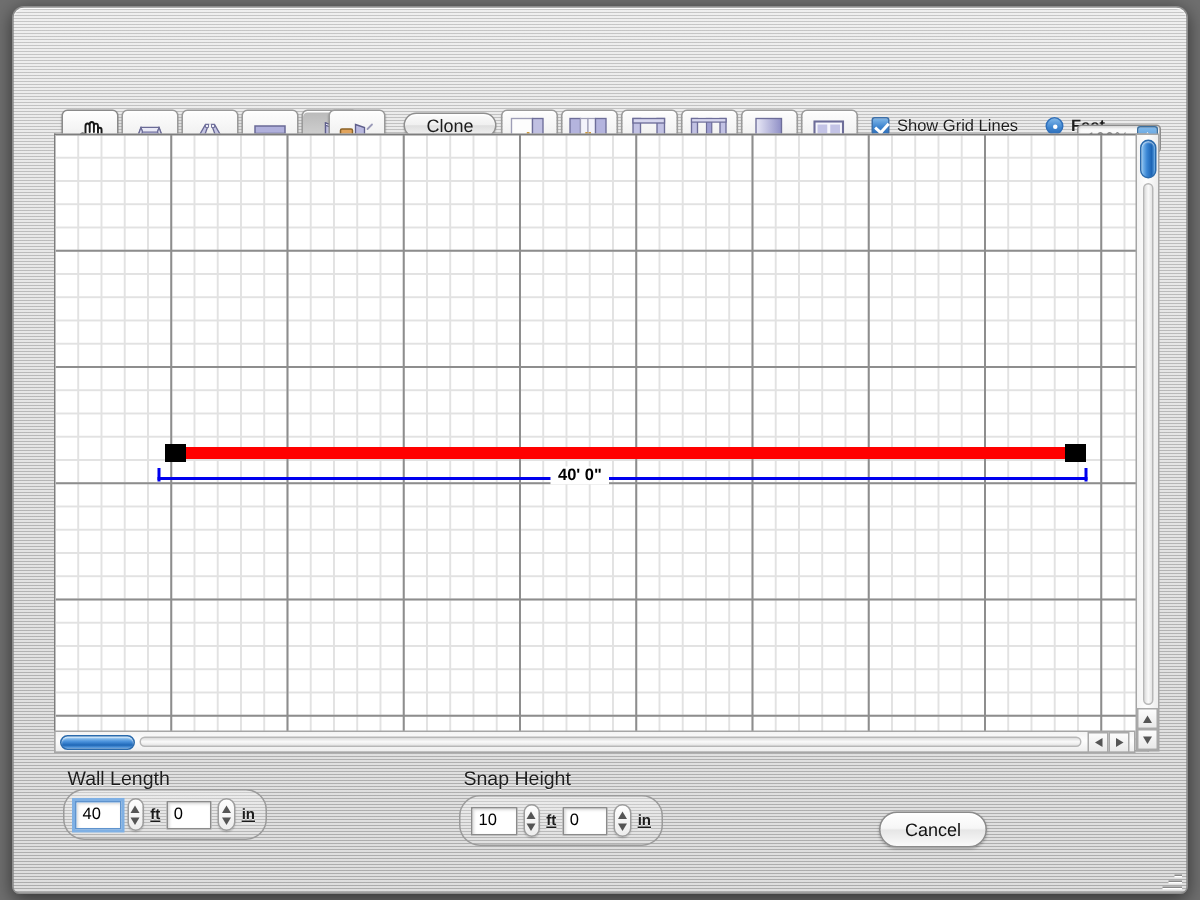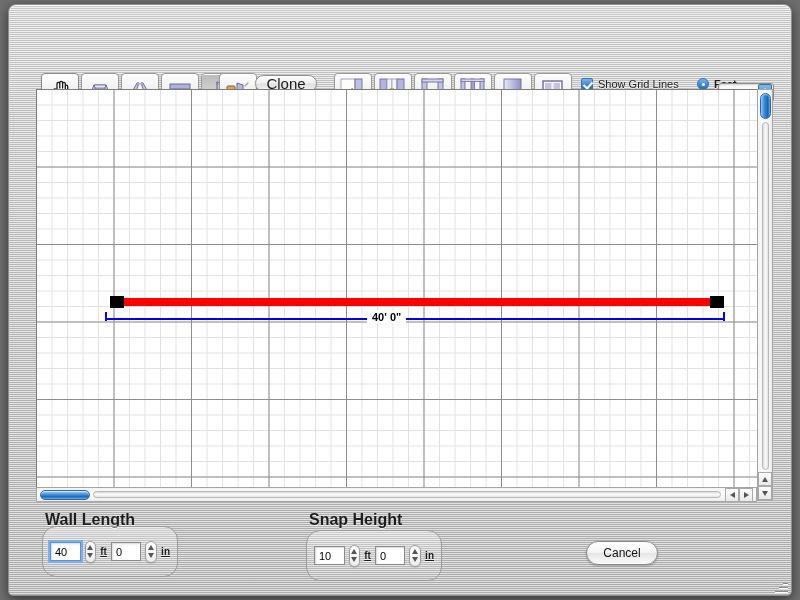--- a/index.html
+++ b/index.html
@@ -46,25 +46,25 @@
   .tbtn.sel{
     background:linear-gradient(180deg,#ffffff 0%,#f0f0f0 50%,#dcdcdc 100%);
     border-color:#8a8a8a;
   }
   .tbtn.pressed{
     background:linear-gradient(180deg,#b9b9b9 0%,#cfcfcf 50%,#c4c4c4 100%);
   }
   .tbtn svg{display:block;}
   
   .pill{
-    position:absolute;left:246px;width:62px;height:17px;
+    position:absolute;left:260px;width:62px;height:17px;
     border:1px solid #8f8f8f;border-radius:9px;
     background:linear-gradient(180deg,#fcfcfc 0%,#f0f0f0 48%,#dfdfdf 52%,#f4f4f4 100%);
     box-shadow:0 1px 1px rgba(0,0,0,.2), inset 0 1px 0 #fff;
-    font-size:15px;color:#1c1c1c;
+    font-size:12px;color:#1c1c1c;
     display:flex;align-items:center;justify-content:center;
     box-sizing:border-box;
   }
   #btn-clone{top:44px;}
   #btn-rotate{top:64px;}
   #btn-rotate .tri{
     margin-left:5px;width:0;height:0;
     border-left:3.5px solid transparent;border-right:3.5px solid transparent;
     border-top:4px solid #222;
   }
@@ -171,23 +171,23 @@
   }
   #htrack{position:absolute;left:56px;top:3px;width:628px;height:7px;border-radius:4px;
     background:linear-gradient(180deg,#dcdcdc,#fafafa 50%,#e4e4e4);border:1px solid #b7b7b7;box-sizing:border-box;}
   #hlf{left:688px;top:0px;} #hrt{left:702px;top:0px;}
   .ar{width:0;height:0;}
   .ar-u{border-left:3.5px solid transparent;border-right:3.5px solid transparent;border-bottom:5px solid #555;}
   .ar-d{border-left:3.5px solid transparent;border-right:3.5px solid transparent;border-top:5px solid #555;}
   .ar-l{border-top:3.5px solid transparent;border-bottom:3.5px solid transparent;border-right:5px solid #555;}
   .ar-r{border-top:3.5px solid transparent;border-bottom:3.5px solid transparent;border-left:5px solid #555;}
   
-  .fieldlabel{position:absolute;font-size:16px;font-weight:bold;color:#1d1d1d;text-shadow:0 1px 0 rgba(255,255,255,.7);}
+  .fieldlabel{position:absolute;font-size:13px;font-weight:normal;color:#1d1d1d;text-shadow:0 1px 0 rgba(255,255,255,.7);}
   .fieldgroup{
-    position:absolute;height:51px;border:1px solid #9b9b9b;border-radius:14px;box-sizing:border-box;
+    position:absolute;height:34px;border:1px solid #9b9b9b;border-radius:14px;box-sizing:border-box;
     background:linear-gradient(180deg,rgba(255,255,255,.38),rgba(255,255,255,.05));
     display:flex;align-items:center;padding:0 7px;gap:4px;
   }
   .numin{
     width:34px;height:19px;border:1px solid #8b8b8b;box-sizing:border-box;
     background:#fff;font-size:11px;color:#000;
     display:flex;align-items:center;padding-left:4px;
     box-shadow:inset 1px 1px 2px rgba(0,0,0,.16);
   }
   .numin.focus{outline:2px solid #7fb0e4;outline-offset:0px;border-color:#5f93cd;}

